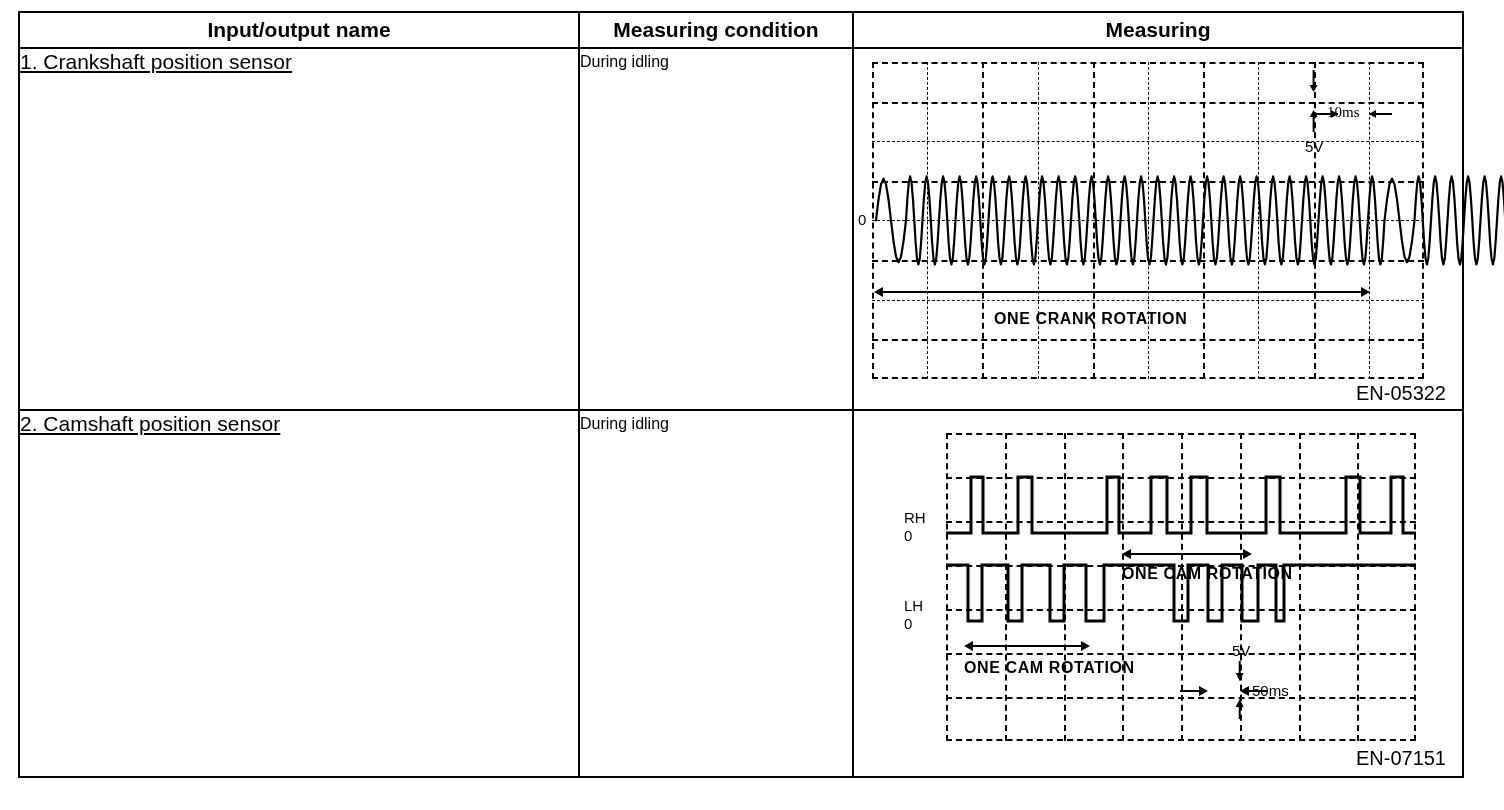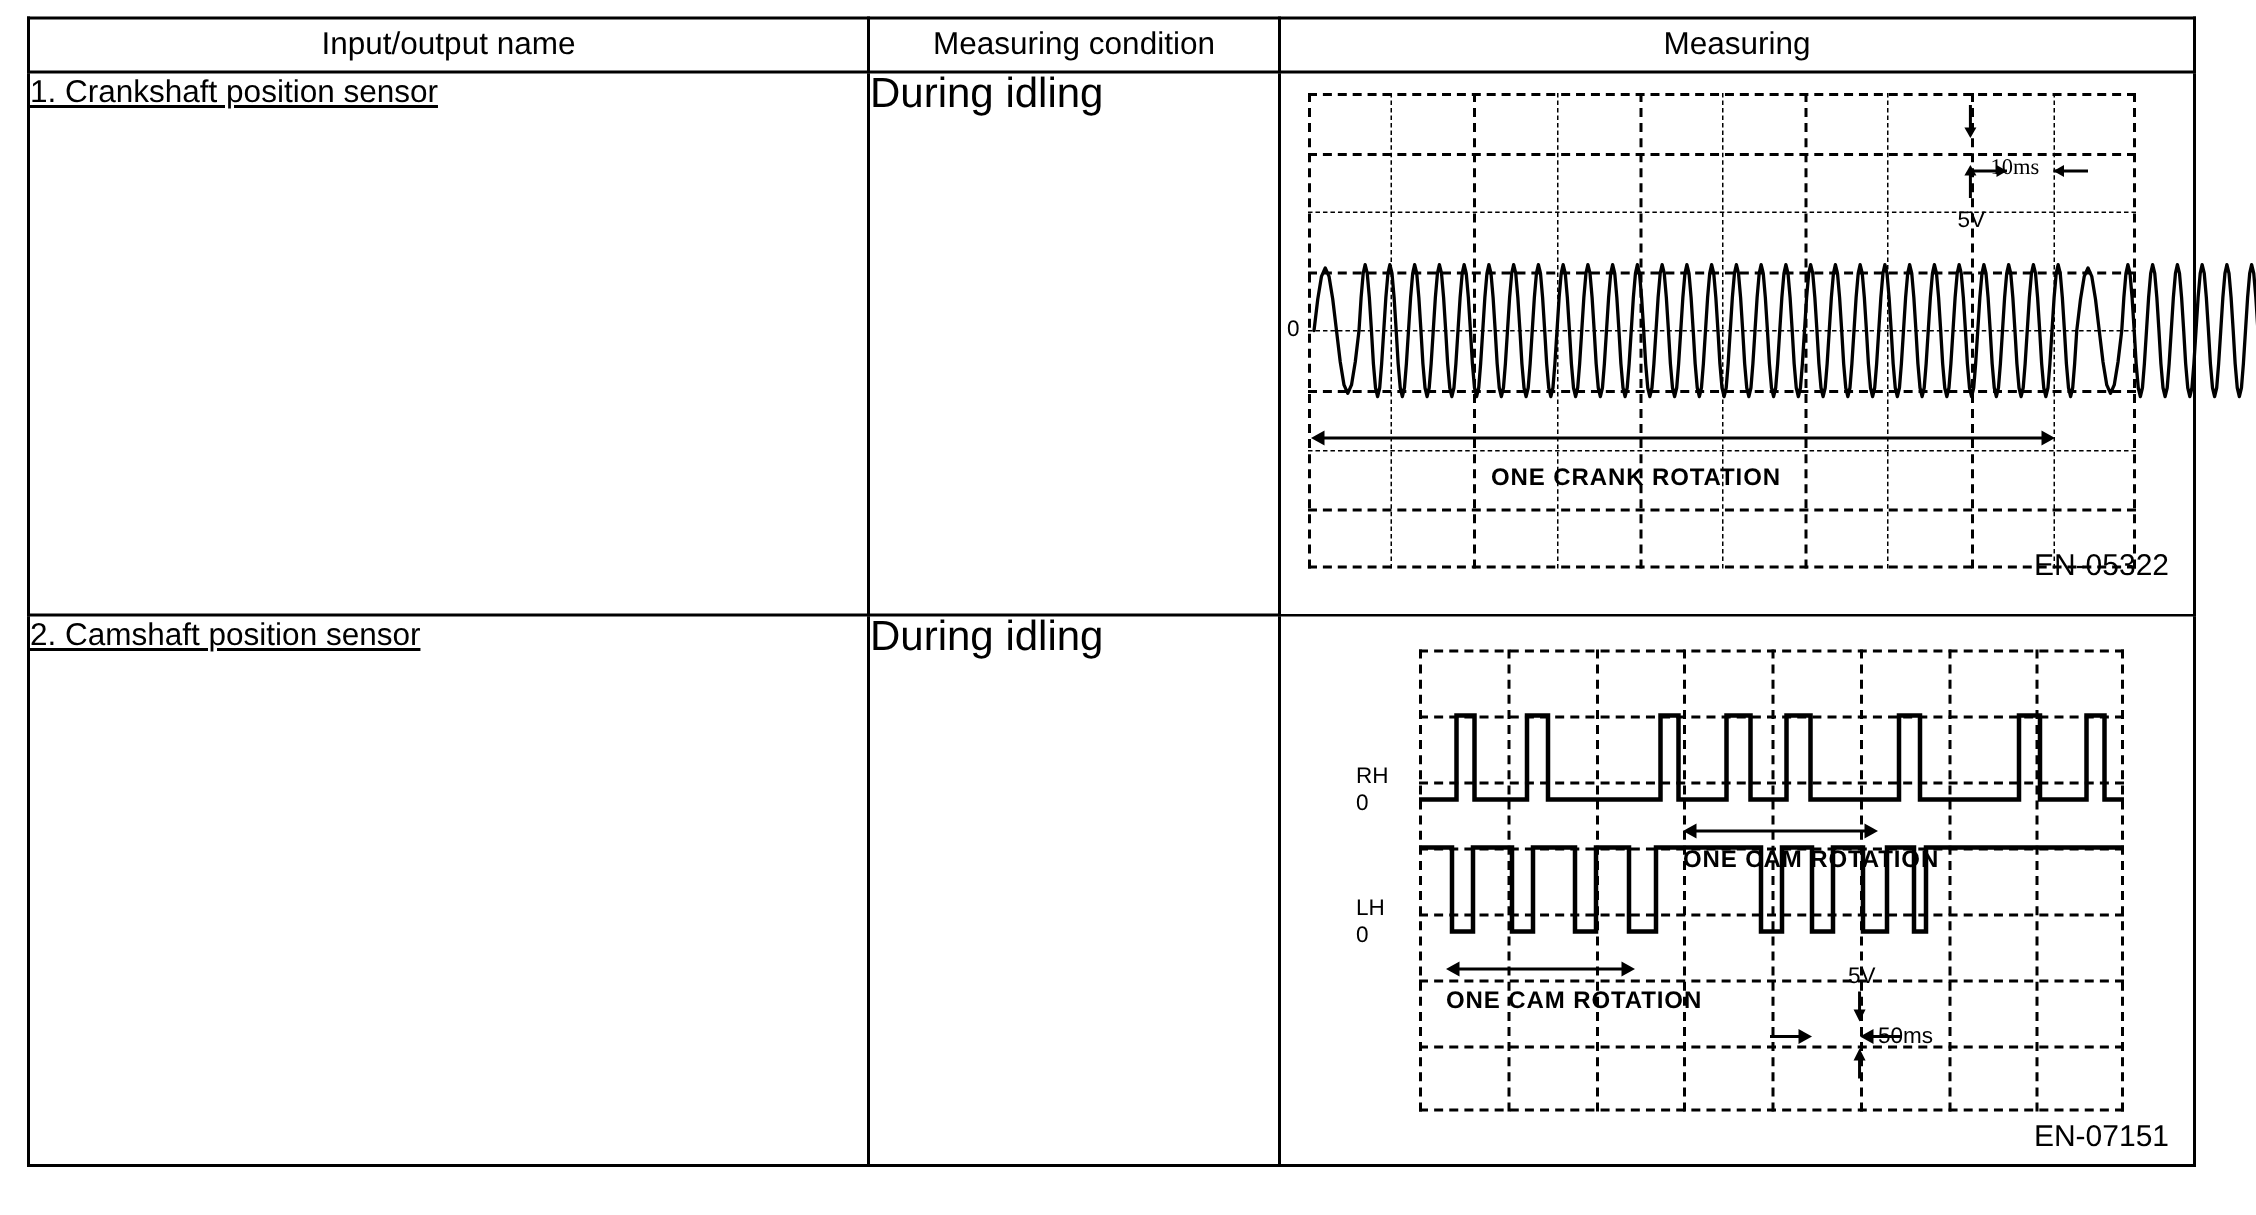--- a/index.html
+++ b/index.html
@@ -2,23 +2,23 @@
 <html><head>
 <meta charset="utf-8">
 <style>
   html,body{margin:0;padding:0;background:#fff;}
   body{width:1504px;height:810px;font-family:"Liberation Sans",sans-serif;color:#000;overflow:hidden;}
   #sheet{position:absolute;left:0;top:0;width:1504px;height:810px;}
 
   table.wf{position:absolute;left:18px;top:11px;width:1444px;border-collapse:collapse;table-layout:fixed;}
   table.wf td,table.wf th{border:2px solid #000;padding:0;vertical-align:top;background:#fff;}
 
-  th.hd{height:34px;text-align:center;font-weight:400;font-size:21px;line-height:34px;}
+  th.hd{height:34px;text-align:center;font-weight:700;font-size:21px;line-height:34px;}
   td.nm{padding:6px 0 0 8px;font-size:21px;line-height:26px;text-decoration:underline;}
-  td.cond{padding:6px 0 0 8px;font-size:28px;line-height:26px;}
+  td.cond{padding:6px 0 0 8px;font-size:16px;line-height:26px;}
   td.wave{position:relative;padding:0;}
 
   .scope{position:absolute;}
   .gridbox{position:absolute;inset:0;}
   .vline,.hline{position:absolute;}
   .vline{width:0;border-left-width:2px;border-left-style:dashed;border-left-color:#000;}
   .hline{height:0;border-top-width:2px;border-top-style:dashed;border-top-color:#000;}
   .vline.minor{border-left-width:1px;}
   .hline.minor{border-top-width:1px;}
 
@@ -107,21 +107,21 @@
             <svg class="trace" width="552" height="317" viewBox="0 0 552 317">
               <g stroke="#000" stroke-width="2" fill="none">
                 <line x1="8" y1="230" x2="492" y2="230"></line>
                 <path d="M2 230 l9 -5 l0 10 z" fill="#000" stroke="none"></path>
                 <path d="M498 230 l-9 -5 l0 10 z" fill="#000" stroke="none"></path>
               </g>
             </svg>
             <div class="bold" style="position:absolute;left:122px;top:236px;margin-top:12px;">ONE CRANK ROTATION</div>
           </div>
 
-          <div class="figid" style="right:16px;bottom:20px;">EN-05322</div>
+          <div class="figid" style="right:16px;bottom:4px;">EN-05322</div>
         </td>
       </tr>
 
       <tr>
         <td class="nm" style="height:365px">2. Camshaft position sensor</td>
         <td class="cond">During idling</td>
         <td class="wave">
 
           <div class="scope" style="left:92px;top:22px;width:470px;height:308px;">
             <div class="gridbox">

